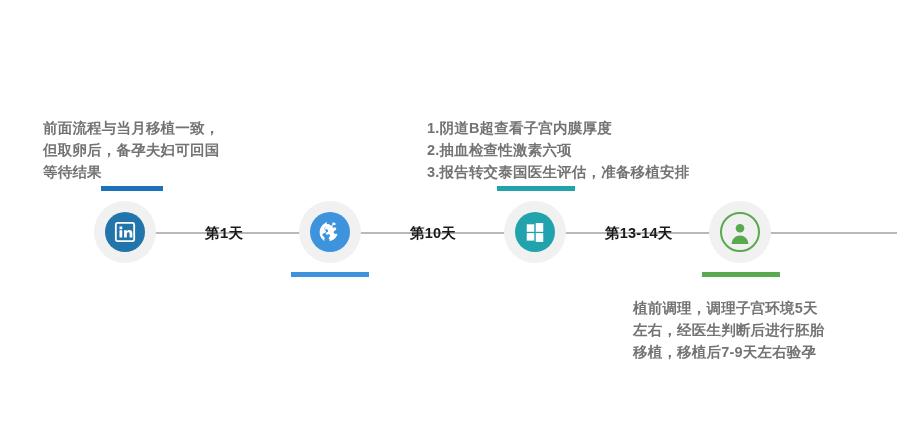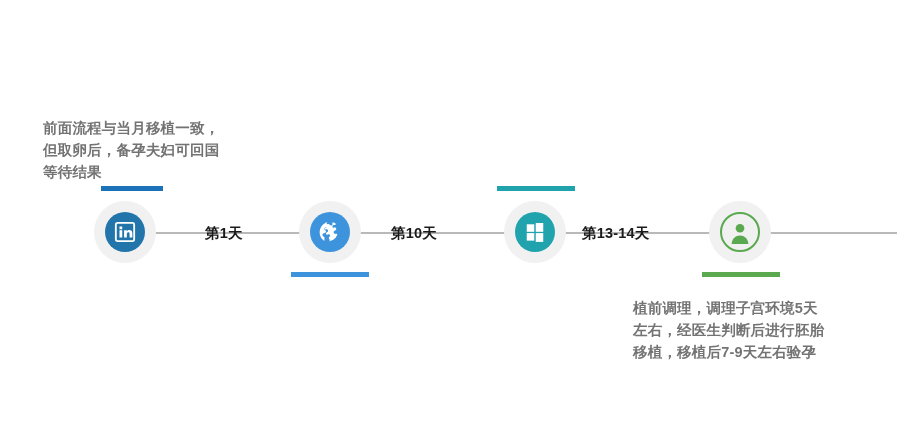--- a/index.html
+++ b/index.html
@@ -116,32 +116,35 @@
 
   <div class="node" style="left:709px; top:201px;">
     <div class="node-icon" style="background:transparent; border:2px solid #5aa84f; box-sizing:border-box;">
       <svg class="icon-svg" width="24" height="24" viewBox="0 0 24 24" aria-hidden="true">
         <circle cx="12" cy="8.2" r="4.3" fill="#5aa84f"></circle>
         <path d="M3.6 24c.5-5.4 4.1-8.4 8.4-8.4s7.9 3 8.4 8.4z" fill="#5aa84f"></path>
       </svg>
     </div>
   </div>
 
-  <div class="day-label" style="left:205px; top:224px;">第1天</div>
-  <div class="day-label" style="left:391px; top:224px;">第10天</div>
-  <div class="day-label" style="left:582px; top:224px;text-align:center;">第13-14天</div>
+  <div class="day-label" style="left:205px; top:224px;font-family:Liberation Mono, monospace;">第1天</div>
+  <div class="day-label" style="left:410px; top:224px;">第10天</div>
+  <div class="day-label" style="left:605px; top:224px;text-align:center;">第13-14天</div>
 
   <div class="accent-bar" style="left:101px; top:186px; width:62px; background:#1b72b8;"></div>
   <div class="accent-bar" style="left:497px; top:186px; width:78px; background:#20a3ad;"></div>
   <div class="accent-bar" style="left:291px; top:272px; width:78px; background:#3d94dd;"></div>
   <div class="accent-bar" style="left:702px; top:272px; width:78px; background:#5aa84f;"></div>
 
   <div class="text-block" style="left:43px; top:117px; width:260px;">前面流程与当月移植一致，
 但取卵后，备孕夫妇可回国
 等待结果</div>
 
+  <div class="text-block" style="left:427px; top:117px; width:420px;">1.阴道B超查看子宫内膜厚度
+2.抽血检查性激素六项
+3.报告转交泰国医生评估，准备移植安排</div>
 
 
   <div class="text-block" style="left:633px; top:297px; width:260px;">植前调理，调理子宫环境5天
 左右，经医生判断后进行胚胎
 移植，移植后7-9天左右验孕</div>
 
 </div>
 
 </body></html>

